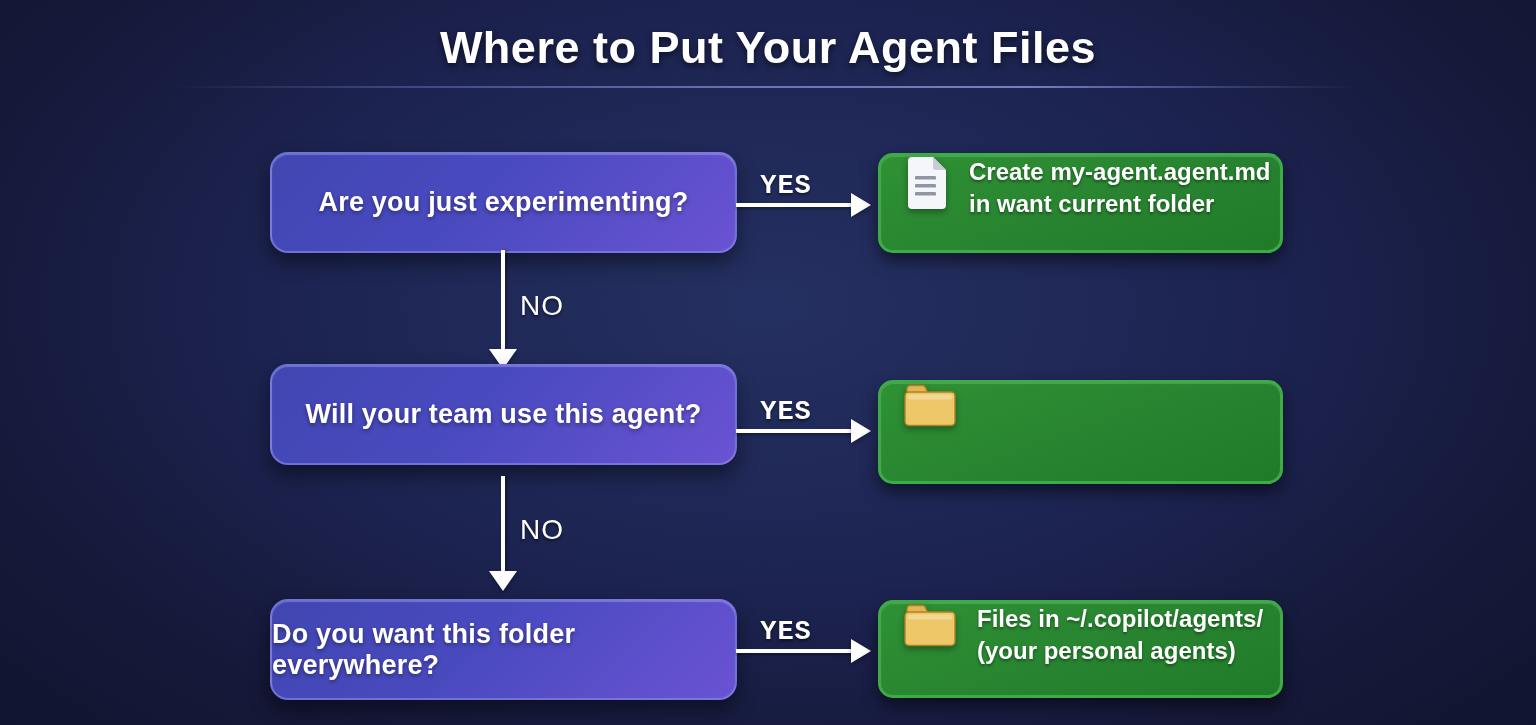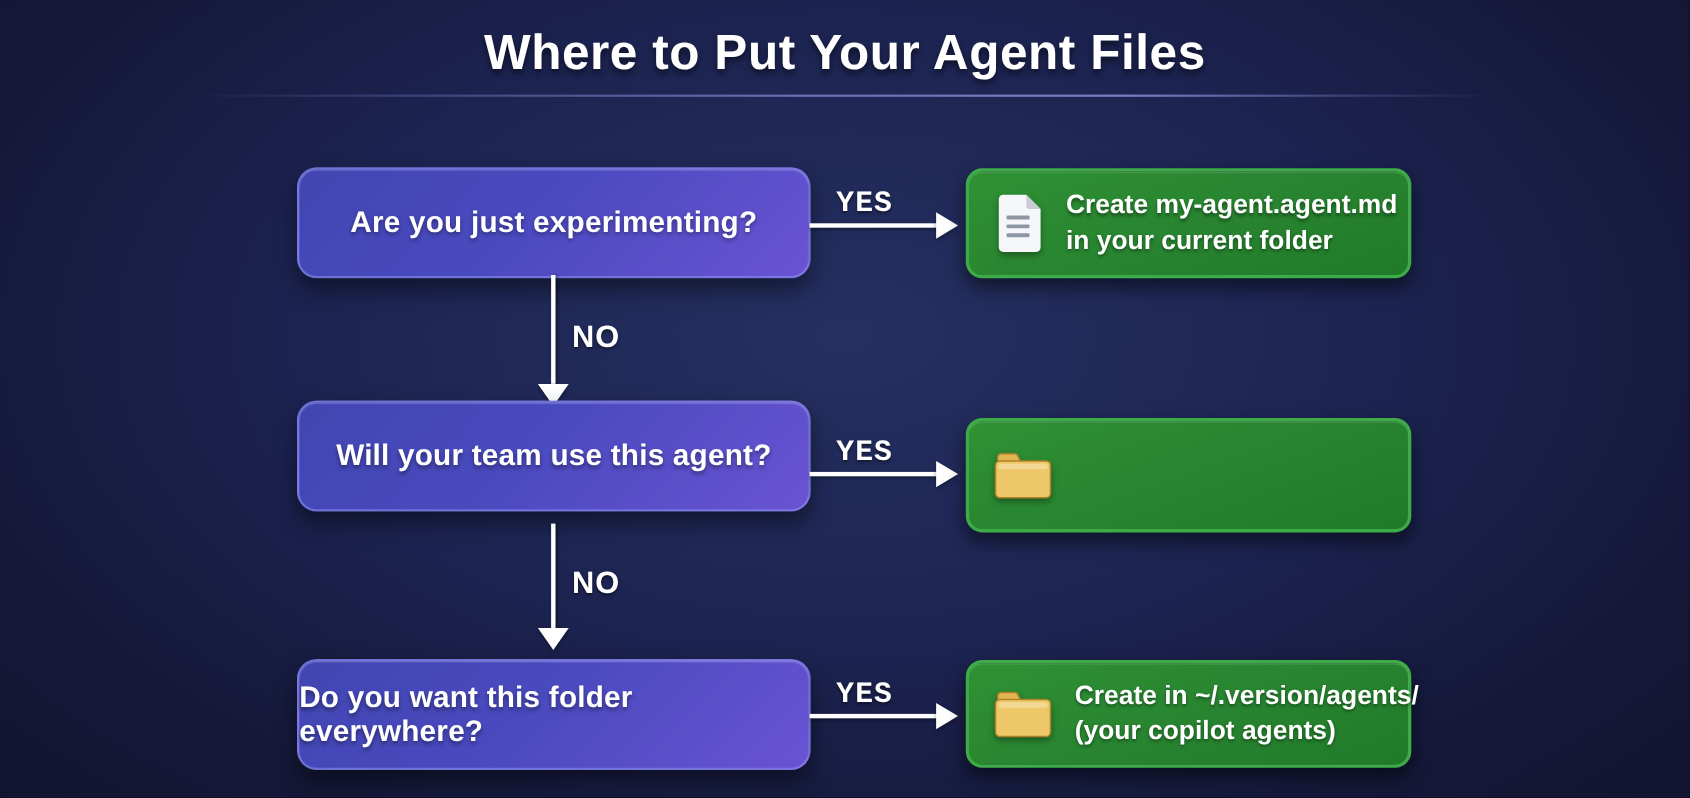--- a/index.html
+++ b/index.html
@@ -42,21 +42,21 @@
     text-shadow:0 2px 4px rgba(0,0,0,0.4);
   }
   .q1{top:152px}.q2{top:364px}.q3{top:599px}
   
   .rbox{
     position:absolute;left:878px;width:405px;
     border-radius:15px;
     background:linear-gradient(160deg,#2f9134 0%,#288430 52%,#1f7b27 100%);
     border:3px solid #3dab46;
     box-shadow:0 8px 16px rgba(0,0,0,0.5), inset 0 1px 1px rgba(255,255,255,0.18);
-    display:flex;align-items:center;
+    display:flex;align-items:flex-start;
     padding-left:22px;box-sizing:border-box;
   }
   .r1{top:153px;height:100px}.r2{top:380px;height:104px}.r3{top:600px;height:98px}
   .ricon{flex:0 0 auto;margin-right:20px;display:flex;align-items:center;
          filter:drop-shadow(0 3px 3px rgba(0,0,0,0.35));}
   .rtext{display:flex;flex-direction:column;}
   .rtext span{
     color:#ffffff;font-size:24px;font-weight:bold;line-height:32px;
     text-shadow:0 2px 3px rgba(0,0,0,0.4);white-space:nowrap;
   }
@@ -88,21 +88,21 @@
   .na1 .line{height:99px}.na2 .line{height:95px}
   .no-arrow .head{
     position:absolute;left:-12px;width:0;height:0;
     border-left:14px solid transparent;border-right:14px solid transparent;
     border-top:20px solid #ffffff;
     filter:drop-shadow(0 2px 2px rgba(0,0,0,0.35));
   }
   .na1 .head{top:99px}.na2 .head{top:95px}
   .no-arrow .lbl{
     position:absolute;left:19px;
-    color:#ffffff;font-size:28px;font-weight:bold;letter-spacing:1px;
+    color:#ffffff;font-size:28px;font-weight:normal;letter-spacing:1px;
     text-shadow:0 2px 3px rgba(0,0,0,0.5);
   }
   .na1 .lbl{top:40px}.na2 .lbl{top:38px}
 </style>
 </head>
 <body>
 
 <div class="stage">
 
   <div class="title">Where to Put Your Agent Files</div>
@@ -121,21 +121,21 @@
       <svg width="46" height="54" viewBox="0 0 46 54" aria-hidden="true">
         <path d="M9 1 h21 l13 13 v35 a4 4 0 0 1 -4 4 H9 a4 4 0 0 1 -4 -4 V5 a4 4 0 0 1 4 -4 z" fill="#f4f6f9"></path>
         <path d="M30 1 l13 13 h-10 a3 3 0 0 1 -3 -3 z" fill="#c7ccd6"></path>
         <rect x="12" y="20" width="21" height="3.6" rx="1.2" fill="#8f96a3"></rect>
         <rect x="12" y="28" width="21" height="3.6" rx="1.2" fill="#8f96a3"></rect>
         <rect x="12" y="36" width="21" height="3.6" rx="1.2" fill="#8f96a3"></rect>
       </svg>
     </div>
     <div class="rtext">
       <span>Create my-agent.agent.md</span>
-      <span>in your current folder</span>
+      <span>in want current folder</span>
     </div>
   </div>
   <div class="no-arrow na1">
     <div class="line"></div>
     <div class="head"></div>
     <span class="lbl">NO</span>
   </div>
 
   <div class="qbox q2">
     <span>Will your team use this agent?</span>
@@ -170,18 +170,18 @@
   </div>
   <div class="rbox r3">
     <div class="ricon">
       <svg width="54" height="44" viewBox="0 0 54 44" aria-hidden="true">
         <path d="M4 10 v-4 a3.5 3.5 0 0 1 3.5 -3.5 h12 a3 3 0 0 1 2.4 1.2 L25 10 z" fill="#e3b553" stroke="#ad8226" stroke-width="1.4"></path>
         <rect x="2" y="9" width="50" height="33.5" rx="4" fill="#eec868" stroke="#ad8226" stroke-width="1.4"></rect>
         <rect x="4.5" y="11.5" width="45" height="5" rx="2.5" fill="rgba(255,255,255,0.3)"></rect>
       </svg>
     </div>
     <div class="rtext">
-      <span>Create in ~/.version/agents/</span>
-      <span>(your copilot agents)</span>
+      <span>Files in ~/.copilot/agents/</span>
+      <span>(your personal agents)</span>
     </div>
   </div>
 
 </div>
 
 </body></html>

